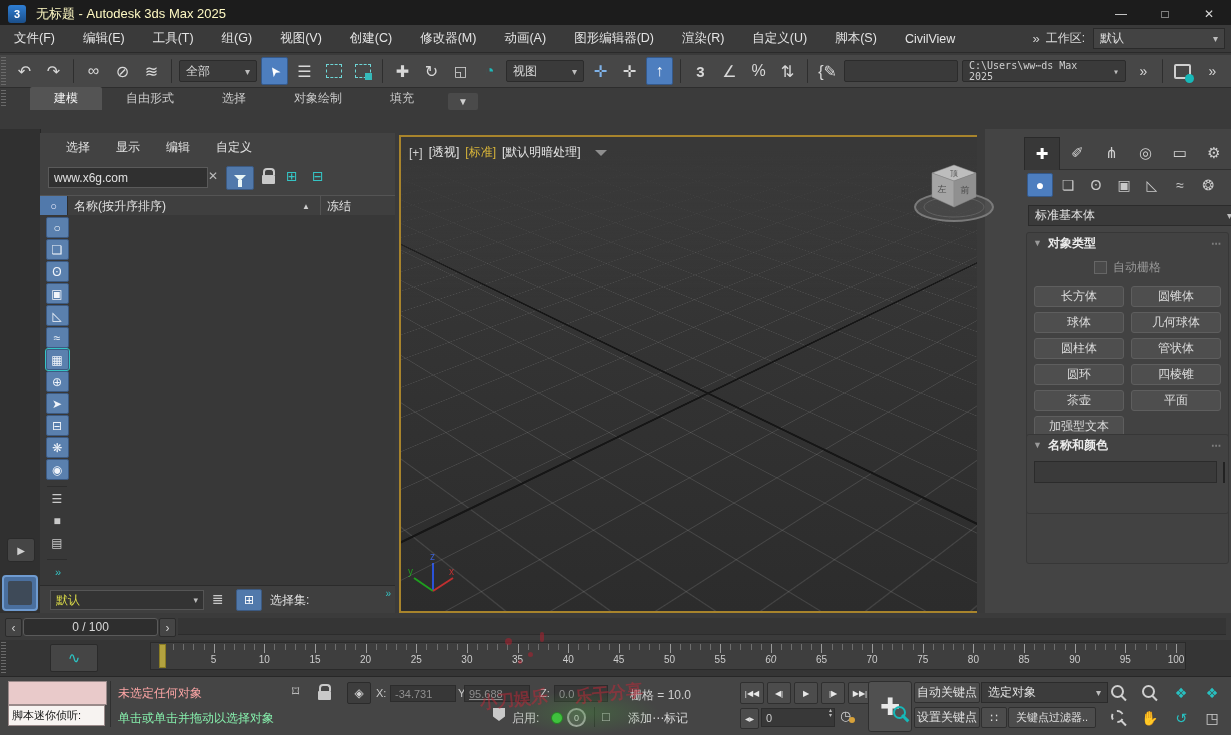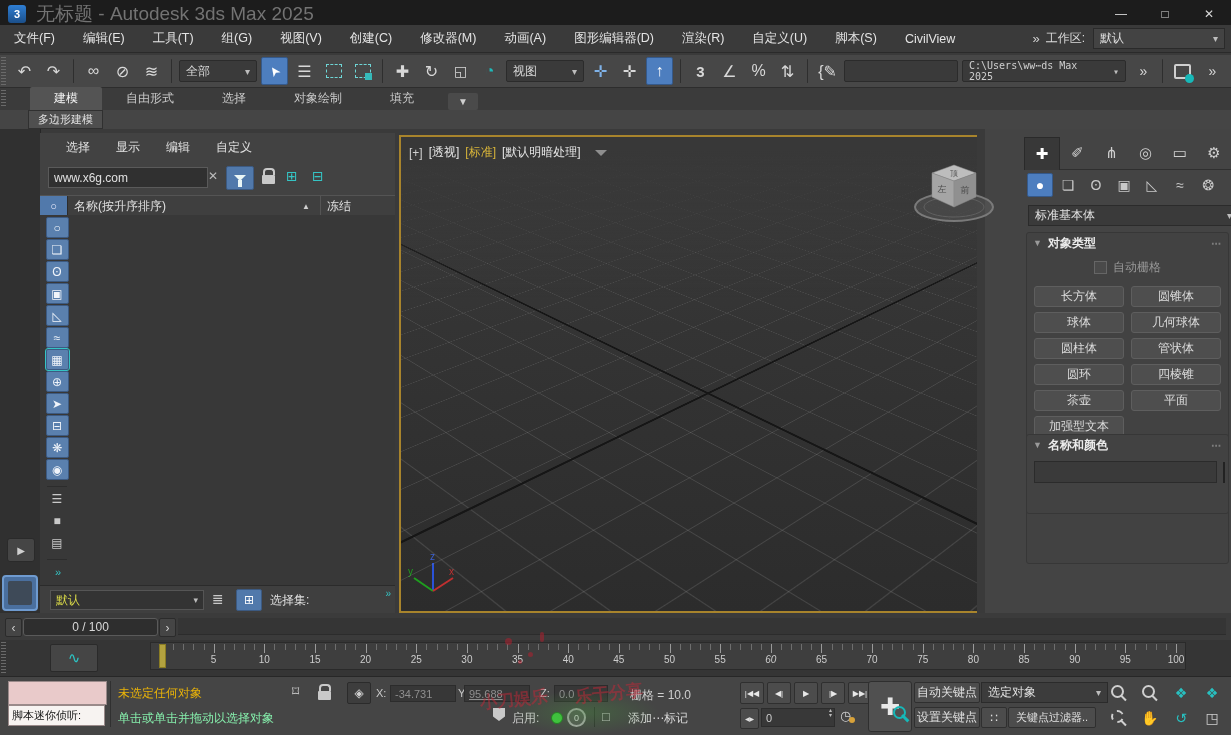--- a/index.html
+++ b/index.html
@@ -5,21 +5,21 @@
   html,body{margin:0;padding:0;background:#222;}
   #app{position:relative;width:1231px;height:735px;overflow:hidden;
        font-family:"Liberation Sans","DejaVu Sans",sans-serif;
        background:#3a3a3a;color:#ddd;font-size:12px;user-select:none;}
   .grip{position:absolute;left:1px;top:2px;bottom:2px;width:5px;
         background:repeating-linear-gradient(180deg,#6a6a6a 0 1px,transparent 1px 3px);}
   
   #titlebar{position:absolute;left:0;top:0;width:100%;height:28px;background:#1c1c1c;display:flex;align-items:center;}
   #app-icon{width:18px;height:18px;margin-left:8px;border-radius:3px;background:linear-gradient(#2f7fd4,#1b4f8a);
             color:#fff;font-weight:bold;font-size:11px;display:flex;align-items:center;justify-content:center;}
-  #win-title{margin-left:10px;font-size:19px;color:#737373;}
+  #win-title{margin-left:10px;font-size:13px;color:#fef9c3;}
   #win-controls{margin-left:auto;display:flex;height:100%;}
   .win-btn{width:44px;height:100%;display:flex;align-items:center;justify-content:center;color:#d8d8d8;font-size:12px;}
   
   #menubar{position:absolute;left:0;top:25px;width:100%;height:27px;background:#3a3a3a;border-bottom:1px solid #2a2a2a;display:flex;align-items:center;}
   #menu-items{display:flex;height:100%;align-items:center;}
   #menu-items .menu-item{padding:0 14px;color:#e4e4e4;font-size:12.5px;height:100%;display:flex;align-items:center;}
   #menu-right{margin-left:auto;display:flex;align-items:center;margin-right:6px;gap:8px;}
   #workspace-dd{width:118px;height:19px;background:#434343;border:1px solid #2a2a2a;display:flex;align-items:center;padding:0 6px;color:#e0e0e0;}
   #workspace-dd::after{content:"▾";margin-left:auto;color:#bdbdbd;font-size:10px;}
   .chev{color:#cfcfcf;font-size:13px;letter-spacing:-2px;}
@@ -162,21 +162,21 @@
   .tick{position:absolute;top:1px;width:1px;height:6px;background:#6e6e6e;}
   .tick.major{height:9px;background:#9a9a9a;}
   .tick-label{position:absolute;top:11px;transform:translateX(-50%);font-size:10px;color:#cdcdcd;}
   #time-marker{position:absolute;left:8px;top:1px;width:7px;height:24px;background:#b3a23f;border:1px solid #8a7c24;box-sizing:border-box;}
   
   #statusbar{position:absolute;left:0;top:676px;width:100%;height:59px;background:#454545;border-top:1px solid #272727;}
   #listener-pink{position:absolute;left:8px;top:4px;width:97px;height:22px;background:#e9caca;border:1px solid #9a8a8a;}
   #listener-white{position:absolute;left:8px;top:28px;width:97px;height:21px;background:#f7f3f1;border:1px solid #9a8a8a;color:#111;
                   font-size:11px;display:flex;align-items:center;padding:0 3px;white-space:nowrap;overflow:hidden;box-sizing:border-box;}
   #sb-sep1{position:absolute;left:110px;top:4px;width:1px;height:46px;background:#303030;}
-  #sb-line1{position:absolute;left:118px;top:8px;color:#eab308;font-family:Liberation Mono, monospace;}
+  #sb-line1{position:absolute;left:118px;top:8px;color:#fca5a5;font-family:Liberation Mono, monospace;}
   #sb-line2{position:absolute;left:118px;top:33px;color:#86efac;}
   .sb-ico{position:absolute;color:#c9c9c9;font-size:14px;}
   #sb-lock{position:absolute;left:318px;top:7px;display:flex;flex-direction:column;align-items:center;}
   #absgrid-btn{position:absolute;left:347px;top:5px;width:22px;height:20px;background:#3d3d3d;border:1px solid #2b2b2b;border-radius:2px;
                display:flex;align-items:center;justify-content:center;color:#d0d0d0;}
   .coord-lbl{position:absolute;top:10px;color:#c9c9c9;font-size:11px;}
   .coord-field{position:absolute;top:8px;height:15px;background:#373737;border:1px solid #2c2c2c;color:#8f8f8f;font-size:11px;
                display:flex;align-items:center;padding:0 4px;}
   #grid-lbl{position:absolute;left:630px;top:10px;color:#cfcfcf;}
   #shield{position:absolute;left:493px;top:31px;width:12px;height:13px;background:#c9c9c9;
@@ -303,23 +303,20 @@
 
   <div id="ribbon">
     <div class="grip"></div>
   <span class="rb-tab active">建模</span>
       <span class="rb-tab">自由形式</span>
       <span class="rb-tab">选择</span>
       <span class="rb-tab">对象绘制</span>
       <span class="rb-tab">填充</span>
       <span class="rb-tab dd-ico">▼</span>
     </div>
-  <div id="ribbon2">
-    <div id="ribbon-subtab">多边形建模</div>
-  </div>
 
   <div id="main">
 
     <div id="leftstrip">
       <div id="expand-btn">▶</div>
       <div id="dock-tile"></div>
     </div>
 
     <div id="explorer">
       <div id="exp-menu">

